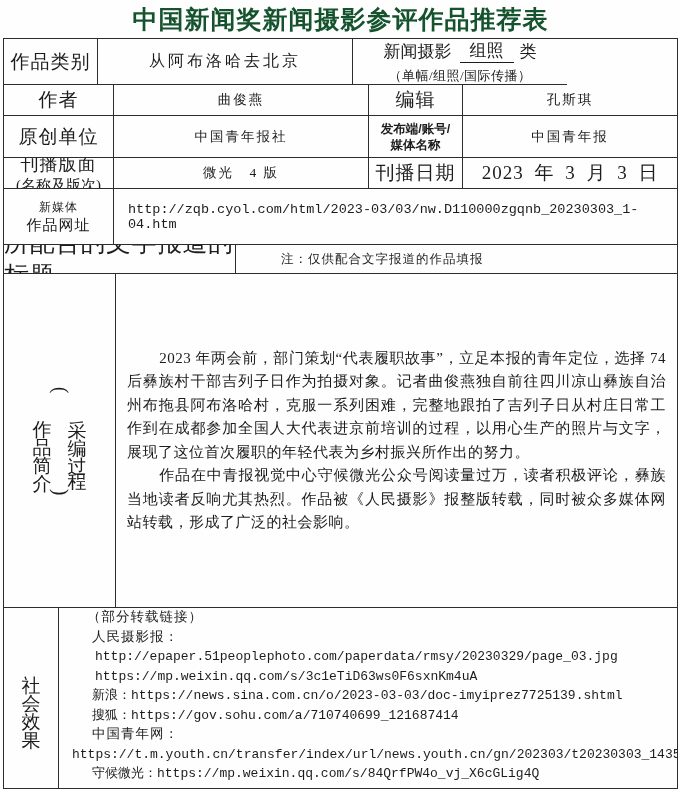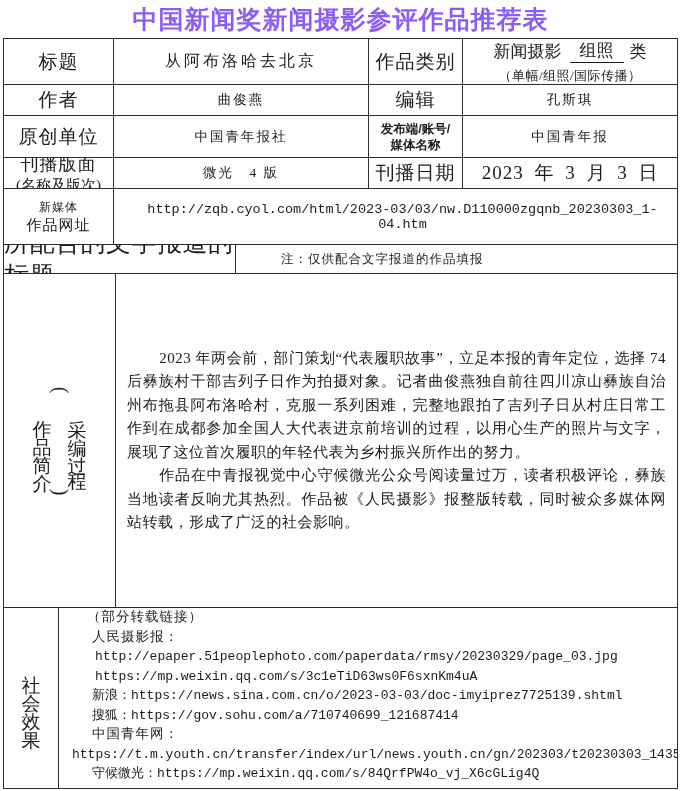--- a/index.html
+++ b/index.html
@@ -4,40 +4,40 @@
 <style>
   html,body{margin:0;padding:0;background:#fff;}
   #sheet{
     position:relative;width:681px;height:791px;background:#fefefe;
     color:#1c1c1c;font-family:"Liberation Serif",serif;overflow:hidden;
   }
   .doc-title{
     position:absolute;top:2px;left:0;width:100%;height:34px;
     display:flex;align-items:center;justify-content:center;
     font-family:"Liberation Sans",sans-serif;font-weight:700;font-size:25px;
-    letter-spacing:1px;color:#8b5cf6;
+    letter-spacing:1px;color:#14532d;
   }
   #formtable{
     position:absolute;left:3px;top:38px;width:675px;height:751px;
     border:1px solid #2c2c2c;box-sizing:border-box;
     display:flex;flex-direction:column;
   }
   .row{display:flex;flex-direction:row;box-sizing:border-box;}
   .cell{
     box-sizing:border-box;border-right:1px solid #2c2c2c;border-bottom:1px solid #2c2c2c;
     display:flex;align-items:center;justify-content:center;
     flex-direction:column;overflow:hidden;
   }
   .cell.last{border-right:none;}
   .row.lastrow .cell{border-bottom:none;}
   .lbl{font-size:19px;letter-spacing:1px;}
   .lbl-sm{font-size:15px;letter-spacing:0;}
   .val{font-size:13.5px;letter-spacing:2px;white-space:pre;}
   .val-big{font-size:16px;letter-spacing:3px;}
-  .mono{font-family:"Liberation Mono",monospace;letter-spacing:0;text-align:center;}
+  .mono{font-family:"Liberation Mono",monospace;letter-spacing:0;}
   .cat-line1{font-size:17px;display:flex;align-items:flex-end;margin-bottom:4px;}
   .cat-line1 .pfx{margin-right:8px;}
   .cat-line1 .sfx{margin-left:6px;}
   .u-seg{padding:0 10px;border-bottom:1px solid #1c1c1c;text-align:center;}
   .cat-line2{font-size:13px;letter-spacing:0.5px;}
   .pub-lbl{font-family:"Liberation Sans",sans-serif;font-size:12.5px;line-height:16px;font-weight:600;}
   .date-val{font-size:19px;word-spacing:5px;letter-spacing:1px;white-space:pre;}
   .url-cell{align-items:flex-start;justify-content:center;}
   .url-text{font-size:13.5px;padding-left:14px;}
   .note-cell{flex-direction:row;justify-content:flex-start;}
@@ -63,28 +63,25 @@
 </head>
 <body>
 
 <div id="sheet">
 
   <div class="doc-title">中国新闻奖新闻摄影参评作品推荐表</div>
 
   <div id="formtable">
 
     <div class="row h46">
-      <div class="cell w110">
-        <span class="lbl">标题</span>
+      <div class="cell w94">
+        <span class="lbl">作品类别</span>
       </div>
       <div class="cell w255">
         <span class="val-big">从阿布洛哈去北京</span>
-      </div>
-      <div class="cell w94">
-        <span class="lbl">作品类别</span>
       </div>
       <div class="cell w214 last">
         <div class="cat-line1">
           <span class="pfx">新闻摄影</span>
           <span class="u-seg">组照</span>
           <span class="sfx">类</span>
         </div>
         <div class="cat-line2">（单幅/组照/国际传播）</div>
       </div>
     </div>

